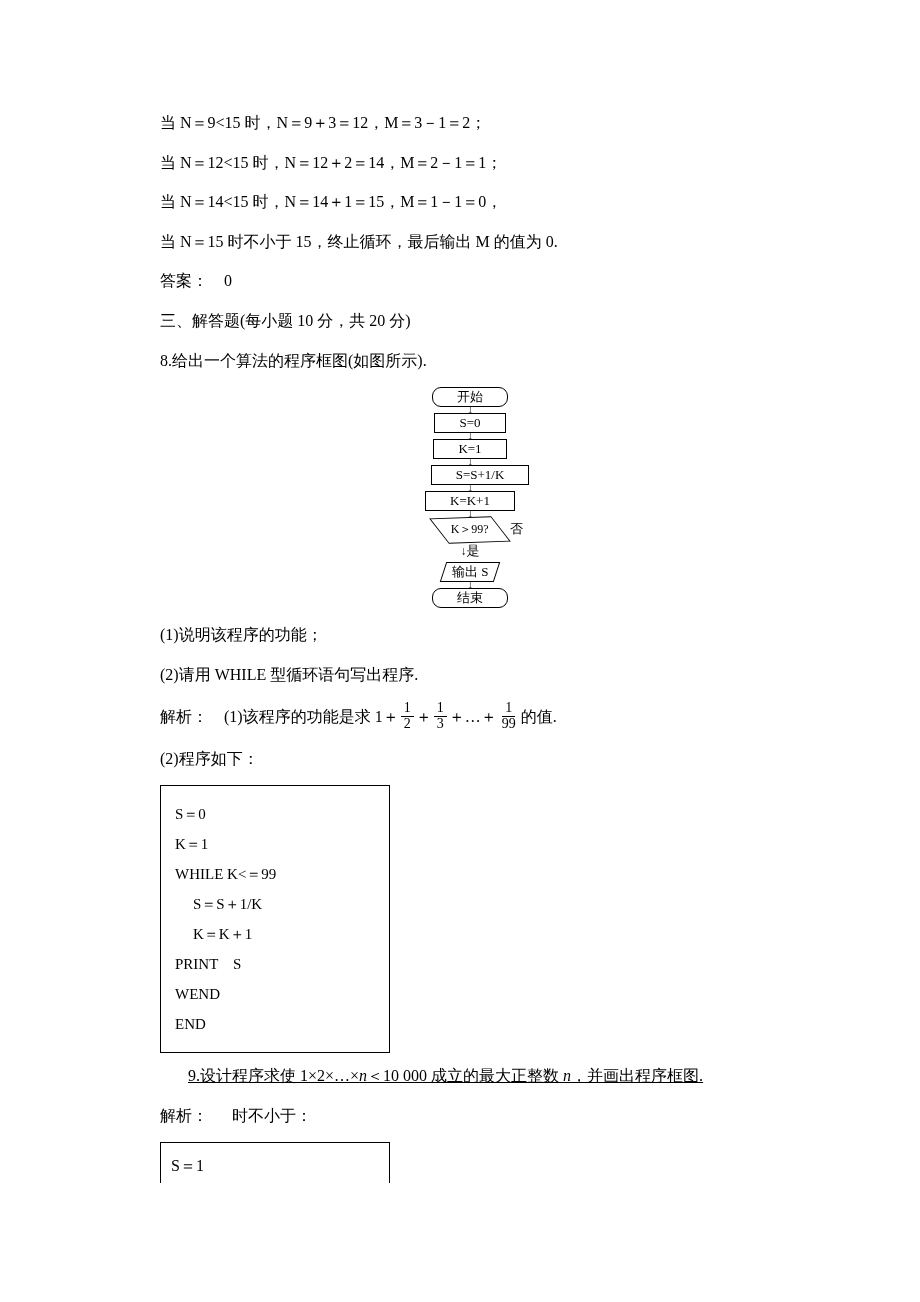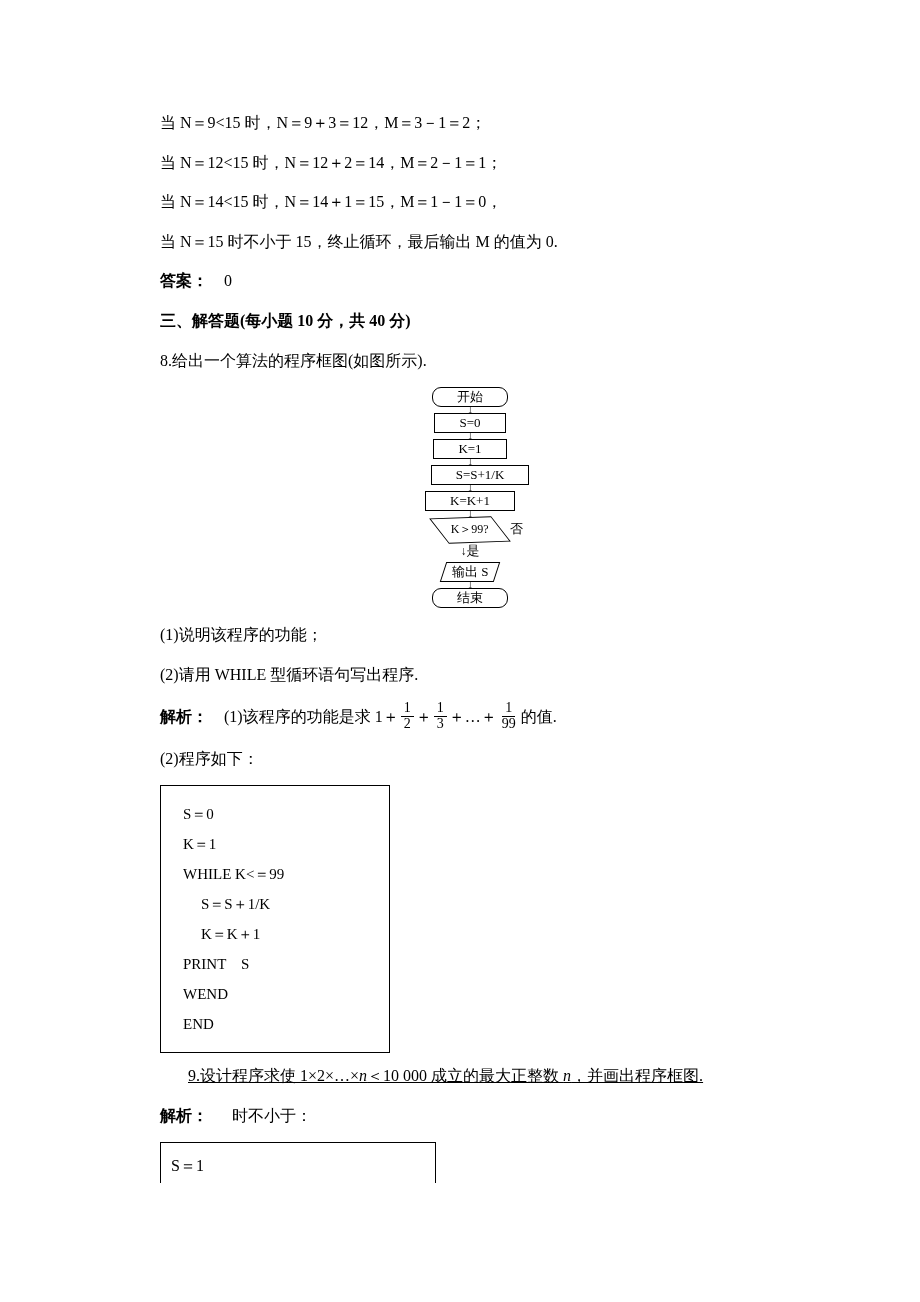--- a/index.html
+++ b/index.html
@@ -7,21 +7,21 @@
       width: 920px;
       min-height: 1302px;
       background: #fff;
       font-family: "SimSun", "宋体", serif;
       font-size: 16px;
       color: #000;
       padding: 110px 140px 60px 160px;
       line-height: 1.6;
     }
     .line { margin-bottom: 14px; text-indent: 0; }
-    .bold { font-weight: bold; }
+    .bold { font-weight: normal; }
     .flowchart-wrap { display: flex; justify-content: center; margin: 6px 0 14px 0; }
     .flowchart { display: flex; flex-direction: column; align-items: center; }
     .flowchart .arrow { font-size: 12px; line-height: 8px; margin: -1px 0; }
     .flowbox { border: 1px solid #000; padding: 0 24px; font-size: 13px; line-height: 18px; background:#fff; }
     .rounded { border-radius: 9px; }
     .parallelogram {
       border: 1px solid #000;
       padding: 0 8px; font-size: 13px; line-height: 18px;
       transform: skewX(-18deg);
       background:#fff;
@@ -43,43 +43,43 @@
     .frac { display:inline-flex; flex-direction:column; align-items:center; vertical-align:middle; font-size:14px; line-height:1.05; margin:0 2px; }
     .frac .num { border-bottom:1px solid #000; padding:0 3px; }
     .frac .den { padding:0 3px; }
     .eqline { display:flex; align-items:center; flex-wrap:wrap; margin-bottom:14px; }
     .codebox {
       border:1px solid #000;
       width: 230px;
       padding: 10px 10px;
       margin-bottom: 10px;
     }
-    .codebox .cline { margin: 6px 12px; font-family: "SimSun","宋体",serif; font-size:15px; }
+    .codebox .cline { margin: 6px 4px; font-family: "SimSun","宋体",serif; font-size:15px; }
     .codebox .indent { padding-left: 18px; }
     .codebox2 {
       border:1px solid #000;
       border-bottom:none;
-      width: 276px;
+      width: 230px;
       padding: 10px 10px 4px 10px;
     }
     .italic { font-style: italic; font-family: "Times New Roman", serif; }
   </style>
 </head>
 <body>
 
 <div class="line">当 N＝9&lt;15 时，N＝9＋3＝12，M＝3－1＝2；</div>
 <div class="line">当 N＝12&lt;15 时，N＝12＋2＝14，M＝2－1＝1；</div>
 <div class="line">当 N＝14&lt;15 时，N＝14＋1＝15，M＝1－1＝0，</div>
 <div class="line">当 N＝15 时不小于 15，终止循环，最后输出 M 的值为 0.</div>
 
 <div class="line">
   <span class="bold">答案：</span><span>　0</span>
 </div>
 
-<div class="line bold">三、解答题(每小题 10 分，共 40 分)</div>
+<div class="line bold">三、解答题(每小题 10 分，共 20 分)</div>
 
 <div class="line">8.给出一个算法的程序框图(如图所示).</div>
 
 <div class="flowchart-wrap">
   <div class="flowchart">
     <div class="flowbox rounded">开始</div>
     <div class="arrow">↓</div>
     <div class="flowbox">S=0</div>
     <div class="arrow">↓</div>
     <div class="flowbox">K=1</div>

